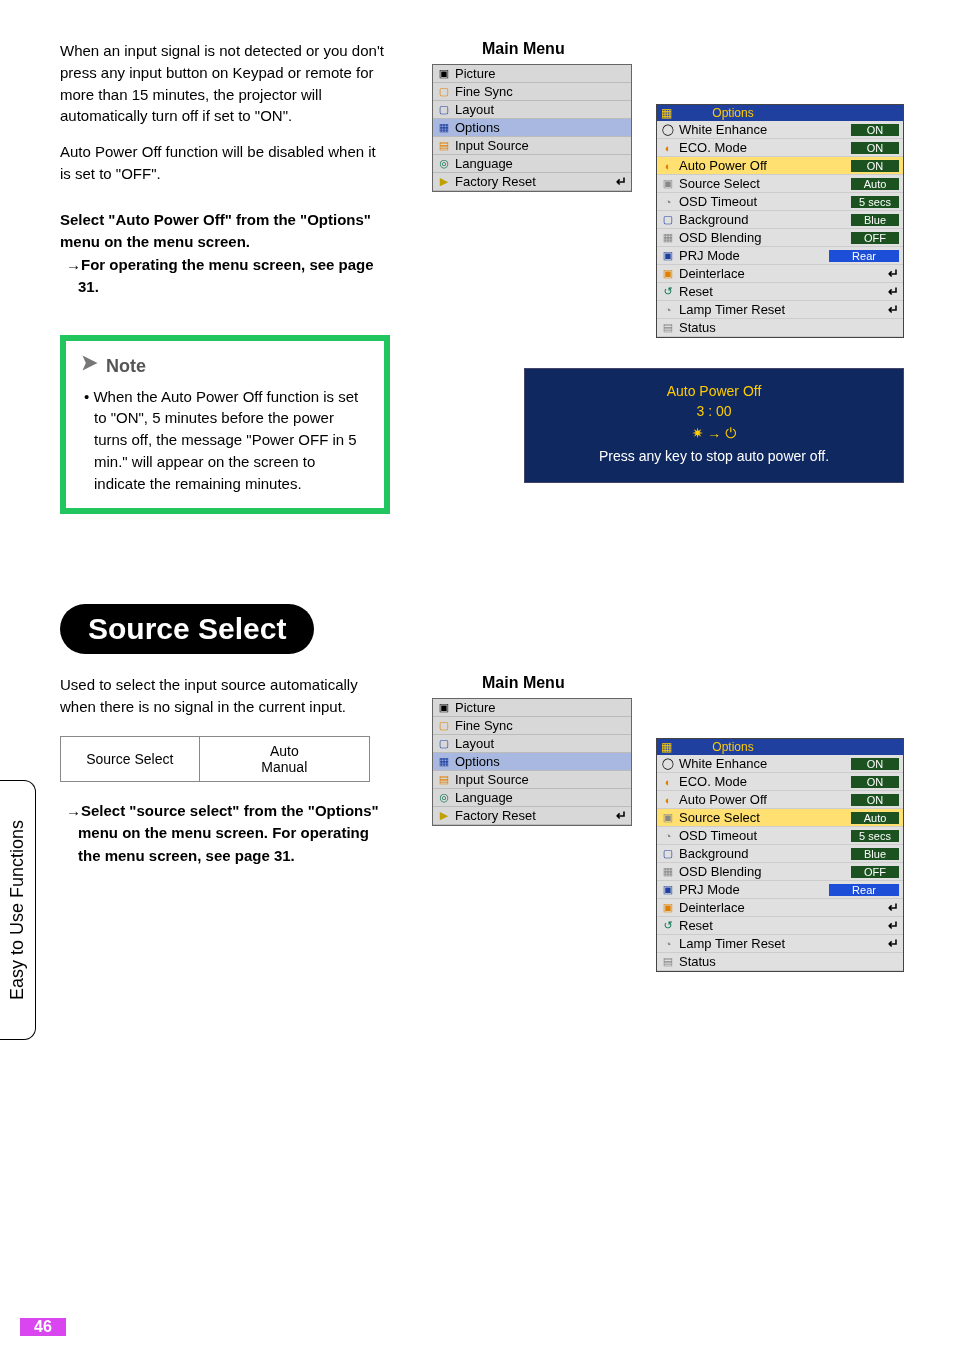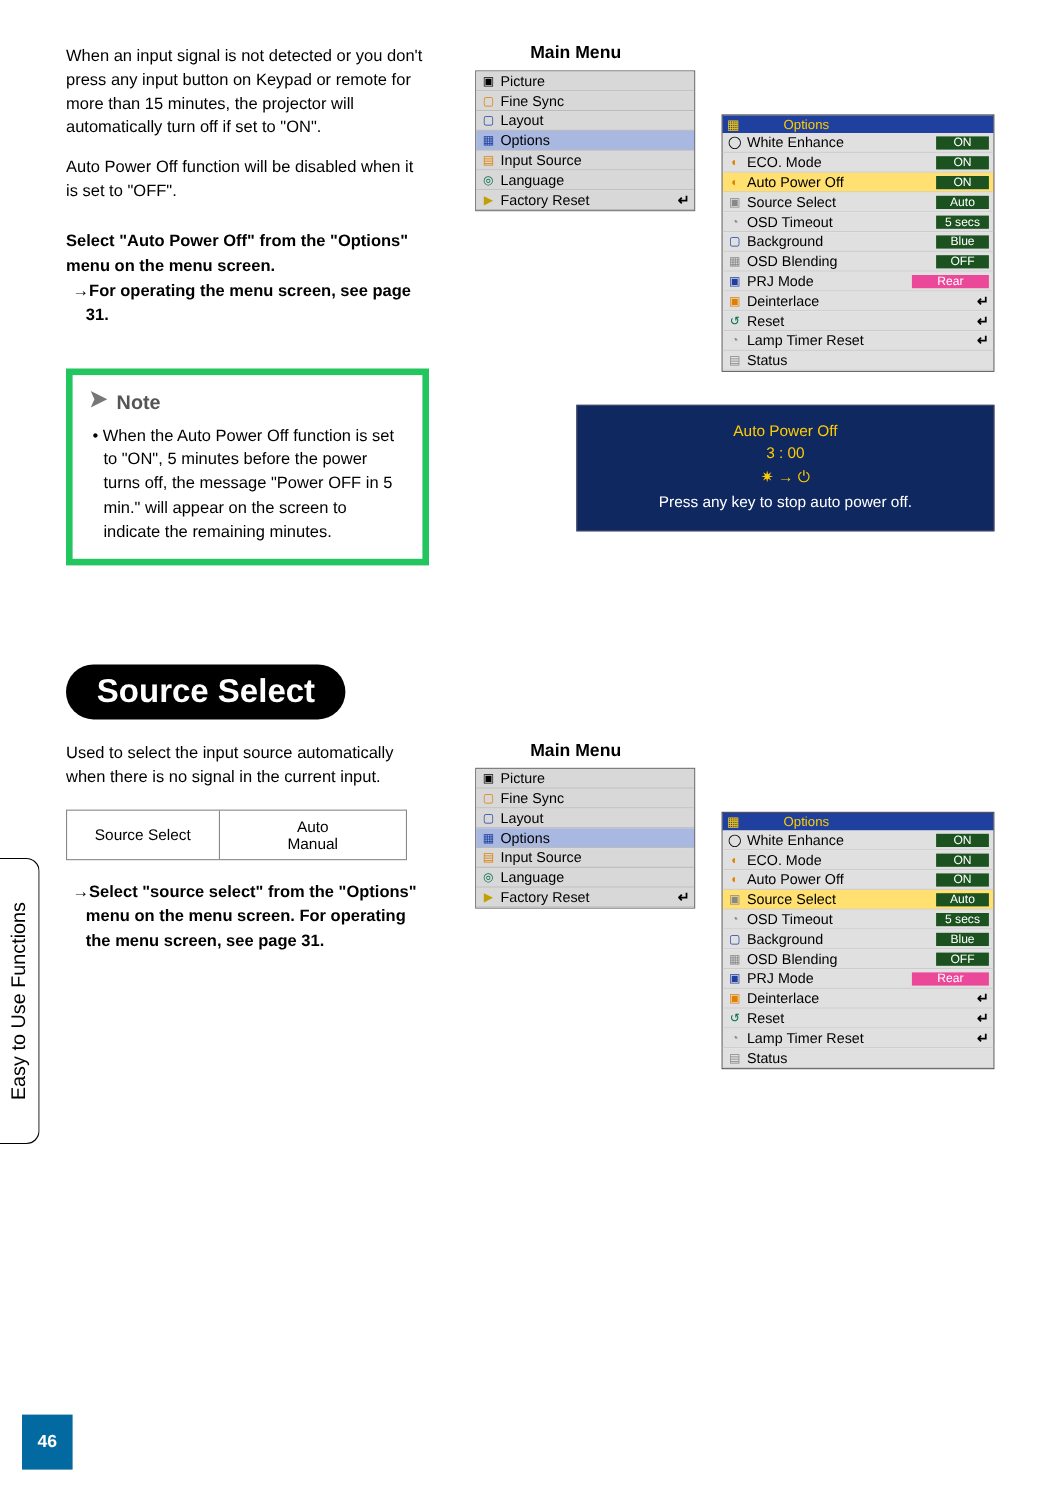--- a/index.html
+++ b/index.html
@@ -24,30 +24,30 @@
   .menu-panel { width: 200px; border: 1px solid #666; font-size: 13px; }
   .menu-row { display: flex; align-items: center; gap: 4px; padding: 1px 4px; background: #d8d8d8; border-bottom: 1px solid #bbb; }
   .menu-row.selected { background: #a8b8e0; }
   .menu-row .enter { margin-left: auto; font-weight: bold; }
   .ico { width: 14px; height: 14px; display: inline-flex; align-items: center; justify-content: center; font-size: 11px; }
   .options-panel { width: 248px; border: 1px solid #444; font-size: 13px; margin-left: auto; margin-top: 40px; }
   .opt-head { background: #2040a0; color: #ffcc00; font-size: 12px; display: flex; padding: 1px 4px; gap: 40px; }
   .opt-row { display: flex; align-items: center; gap: 4px; padding: 1px 4px; background: #e0e0e0; border-bottom: 1px solid #ccc; }
   .opt-row.sel { background: #ffe070; }
   .opt-val { margin-left: auto; background: #1b5220; color: #fff; padding: 0 6px; font-size: 11px; min-width: 48px; text-align: center; }
-  .opt-val.wide { min-width: 70px; background: #ec4899; text-align: center; }
+  .opt-val.wide { min-width: 70px; background: #1d4ed8; text-align: center; }
   .opt-row .enter { margin-left: auto; font-weight: bold; }
   .countdown { background: #102860; color: #fff; width: 380px; border: 1px solid #446; margin-top: 30px; padding: 14px 0 18px 0; text-align: center; font-size: 14px; }
   .countdown .title { color: #ffcc00; margin-bottom: 4px; }
   .countdown .time { color: #ffcc00; margin-bottom: 6px; }
   .countdown .icons { margin-bottom: 6px; color: #ffcc00; }
   .source-table { border: 1px solid #888; width: 310px; margin: 18px 0; display: flex; align-items: stretch; font-size: 14px; }
   .source-table .c1 { width: 45%; display:flex; align-items:center; justify-content:center; border-right: 1px solid #888; padding: 10px 6px; text-align:center; }
   .source-table .c2 { flex:1; display:flex; flex-direction: column; align-items:center; justify-content:center; padding: 6px 6px; }
-  .page-num { position: absolute; bottom: 20px; left: 20px; background: #0369a1; color: #fff; padding: 16px 14px; font-weight: bold; font-size: 16px; }
+  .page-num { position: absolute; bottom: 20px; left: 20px; background: #d946ef; color: #fff; padding: 0 14px; font-weight: bold; font-size: 16px; }
   .ic-black { color: #000; }
   .ic-orange { color: #e08000; }
   .ic-yellow { color: #c0a000; }
   .ic-blue { color: #2040a0; }
   .ic-green { color: #00704a; }
   .ic-gray { color: #888; }
   .section2 { margin-top: 80px; }
 </style>
 </head>
 <body>

